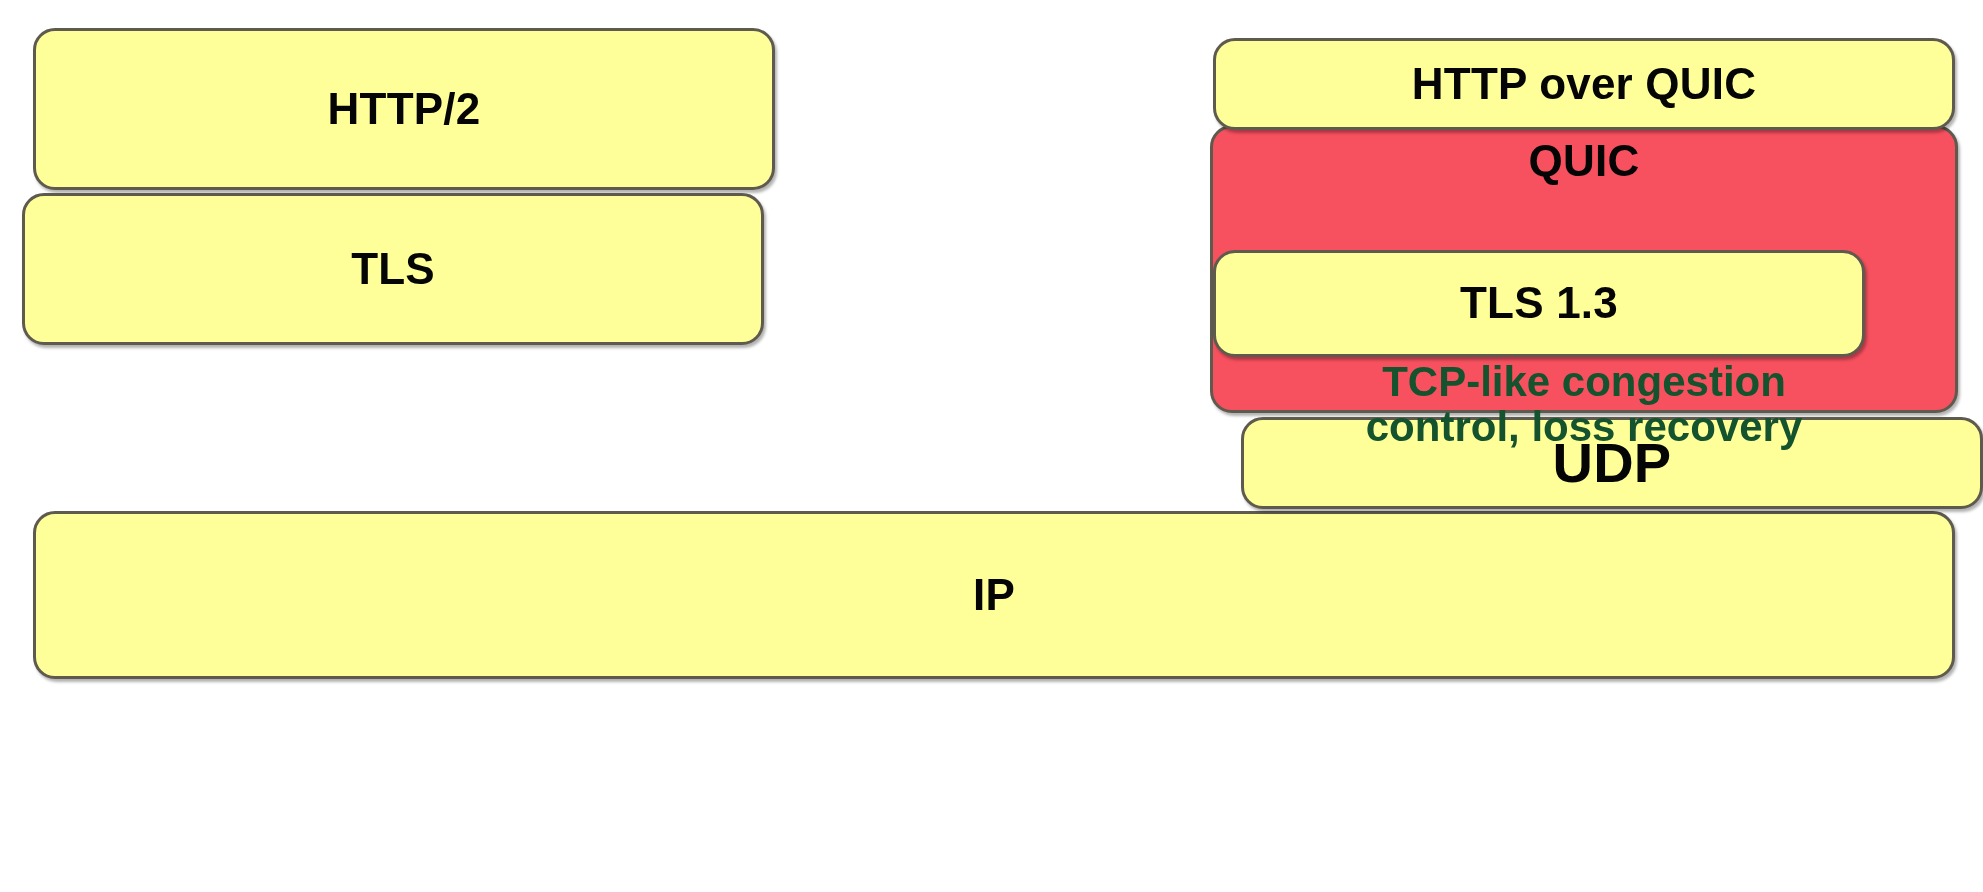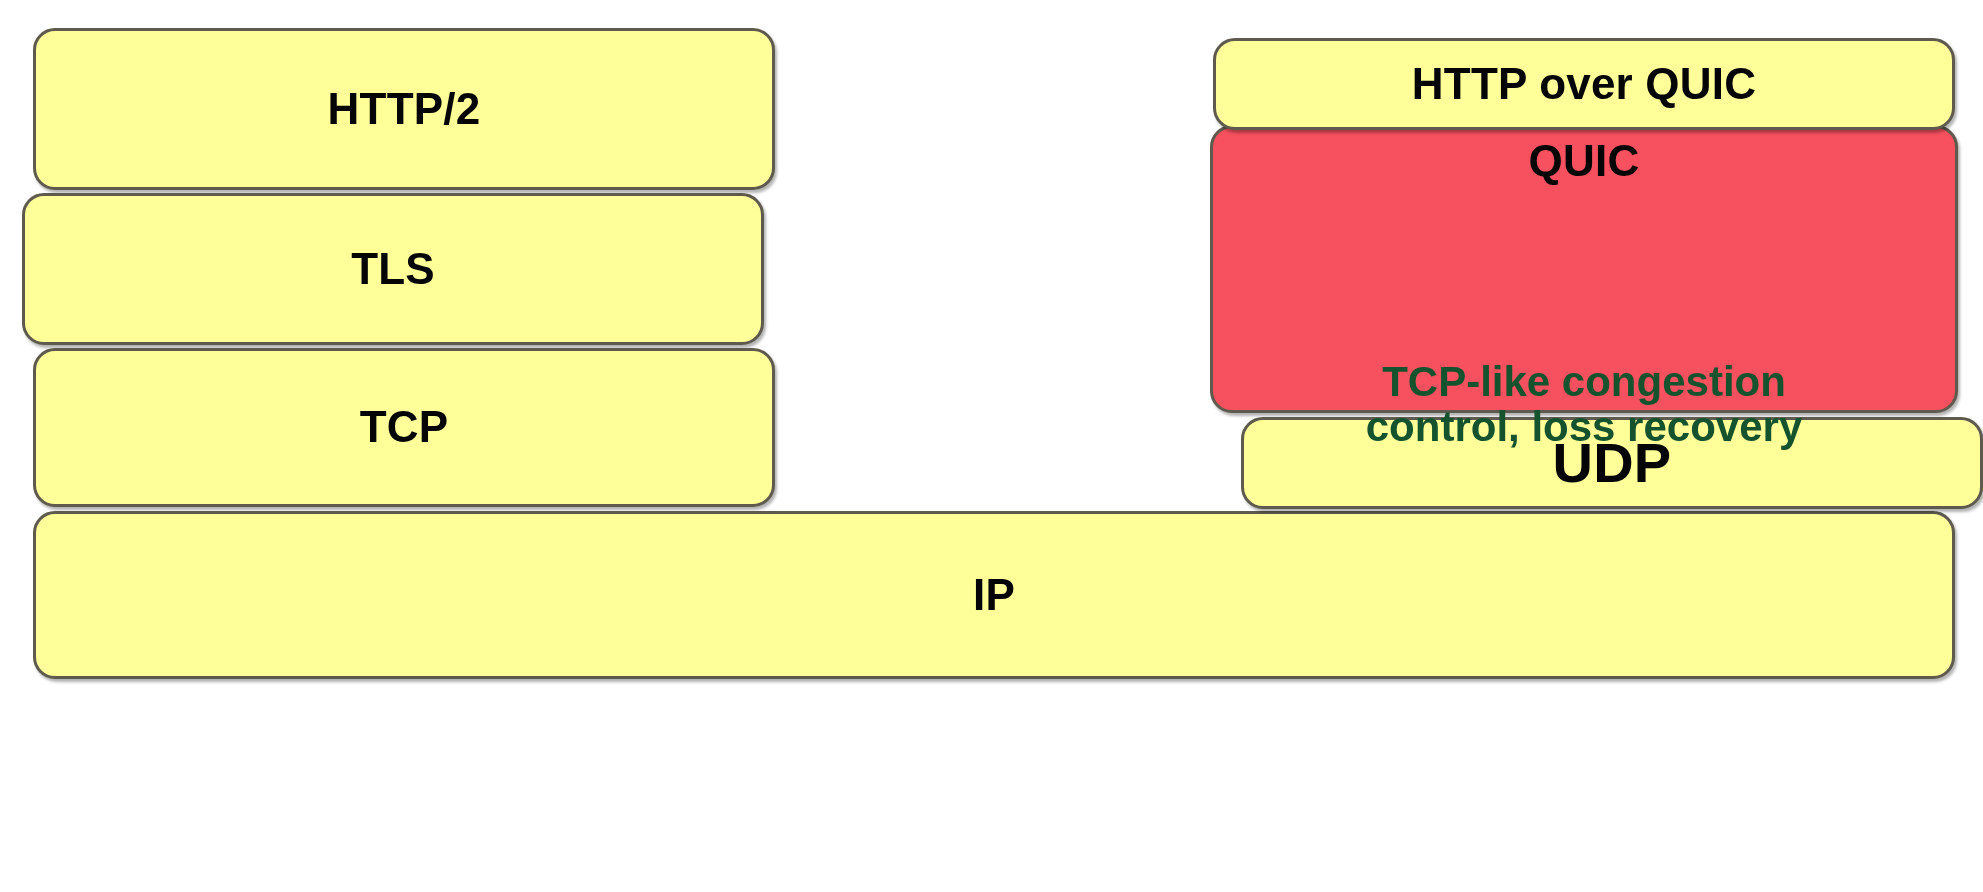--- a/index.html
+++ b/index.html
@@ -80,32 +80,32 @@
 <div id="stage">
 
   <div class="box yellow" id="box-http2">
     <span class="label">HTTP/2</span>
   </div>
 
   <div class="box yellow" id="box-tls">
     <span class="label">TLS</span>
   </div>
 
-  <div class="box yellow" id="box-tcp">
-    <span class="label">TCP</span>
-  </div>
 
   <div class="box red" id="box-quic">
     <span class="label">QUIC</span>
   </div>
 
   <div class="box yellow" id="box-http-quic">
     <span class="label">HTTP over QUIC</span>
   </div>
 
+  <div class="box yellow" id="box-tls13">
+    <span class="label">TLS 1.3</span>
+  </div>
 
   <div id="box-congestion">
     <span class="label">TCP-like congestion
 control, loss recovery</span>
   </div>
 
   <div class="box yellow" id="box-udp">
     <span class="label">UDP</span>
   </div>
 

